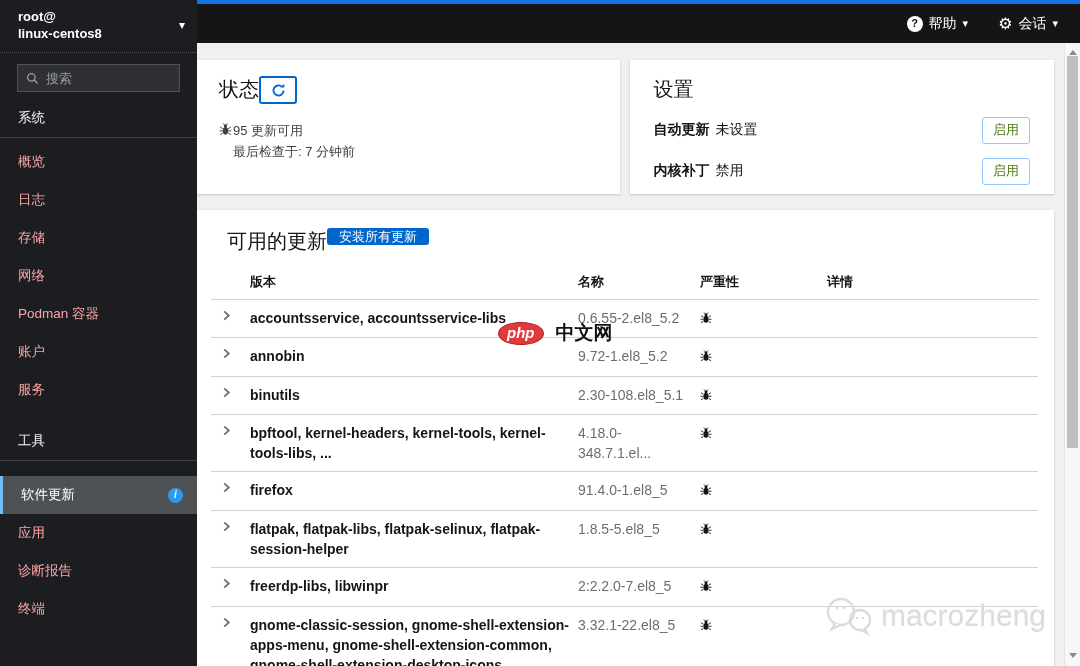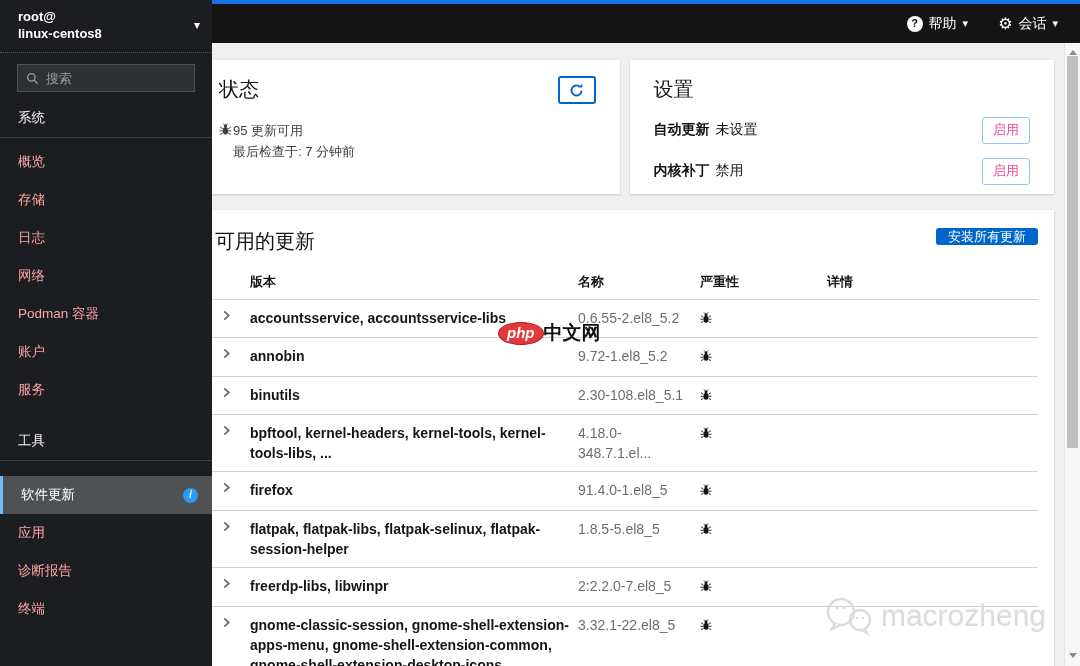--- a/index.html
+++ b/index.html
@@ -2,21 +2,21 @@
 <html><head>
 <meta charset="utf-8">
 <style>
   * { margin:0; padding:0; box-sizing:border-box; }
   html,body { width:1080px; height:666px; overflow:hidden; }
   body { font-family:"Liberation Sans", sans-serif; color:#151515; }
 
   .screen { position:relative; width:1080px; height:666px; overflow:hidden; background:#f0f0f0; }
 
   
-  .sidebar { position:absolute; left:0; top:0; bottom:0; width:212px; background:#1b1d21; z-index:6; }
+  .sidebar { position:absolute; left:0; top:0; bottom:0; width:197px; background:#1b1d21; z-index:6; }
   .host-block { position:relative; padding:8px 18px 10px 18px; border-bottom:1px dotted #53565a; cursor:pointer; }
   .host-line { color:#fff; font-size:13px; font-weight:700; line-height:17px; }
   .host-caret { position:absolute; right:12px; top:18px; color:#fff; font-size:12px; }
   .search-box { margin:11px 17px 8px 17px; height:28px; background:#2e3033; border:1px solid #4f5255; display:flex; align-items:center; padding:0 8px; gap:7px; }
   .search-input { flex:1; background:transparent; border:none; outline:none; color:#fdba74; font-size:13px; font-family:"Liberation Sans",sans-serif; }
   .search-input::placeholder { color:#9a9da0; }
   .nav-section { margin-top:2px; }
   .nav-section + .nav-section { margin-top:14px; }
   .nav-header { color:#f5f5f5; font-size:13.5px; padding:9px 18px 10px 18px; border-bottom:1px solid #3c3f42; margin-bottom:5px; }
   .nav-list { list-style:none; }
@@ -31,34 +31,34 @@
   .q-circle { width:16px; height:16px; border-radius:50%; background:#fff; color:#151515; font-size:11px; font-weight:700; display:inline-flex; align-items:center; justify-content:center; line-height:1; }
   .gear-glyph { font-size:16px; color:#fff; line-height:1; }
   .mh-caret { font-size:11px; color:#fff; }
 
   
   .content { position:absolute; left:183px; top:43px; right:16px; bottom:0; padding:17px 10px 0 12px; overflow:hidden; }
   .card { background:#fff; box-shadow:0 1px 2px rgba(3,3,3,0.16), 0 0 1px rgba(3,3,3,0.1); }
   .top-row { display:grid; grid-template-columns:1fr 1fr; gap:10px; }
   .top-row .card { height:134px; padding:16px 24px; position:relative; }
   .card-title { font-size:20px; font-weight:400; color:#151515; }
-  .title-row { display:flex; align-items:flex-start; justify-content:space-between; }
+  .title-row { display:flex; align-items:flex-start; }
 
   .refresh-btn { width:38px; height:28px; background:#fff; border:2px solid #0066cc; border-radius:3px; display:flex; align-items:center; justify-content:center; cursor:pointer; }
 
   .status-line { display:flex; gap:1px; margin-top:16px; font-size:13px; color:#3c3f42; }
   .status-texts { line-height:21px; }
 
   .setting-row { display:flex; align-items:center; margin-top:13px; height:28px; }
   .s-label { width:62px; font-size:14px; font-weight:700; color:#151515; }
   .s-value { font-size:14px; color:#151515; }
-  .enable-btn { margin-left:auto; min-width:44px; height:27px; padding:0 10px; background:#fff; border:1px solid #92c5f9; border-radius:3px; color:#ec4899; font-size:13px; font-family:"Liberation Sans",sans-serif; cursor:pointer; }
+  .enable-btn { margin-left:auto; min-width:44px; height:27px; padding:0 10px; background:#fff; border:1px solid #92c5f9; border-radius:3px; color:#4d7c0f; font-size:13px; font-family:"Liberation Sans",sans-serif; cursor:pointer; }
 
   .updates-card { margin-top:16px; padding:18px 16px 10px 16px; position:relative; }
-  .updates-card .card-title { margin-left:4px; }
+  .updates-card .card-title { margin-left:16px; }
   .primary-btn { background:#0066cc; color:#fff; border:none; border-radius:3px; height:17px; padding:0 12px; font-size:13px; font-family:"Liberation Sans",sans-serif; cursor:pointer; }
 
   .table { margin-top:12px; }
   .t-head, .t-row { display:grid; grid-template-columns:39px 328px 122px 127px 1fr; align-items:start; }
   .t-head { border-bottom:1px solid #d2d2d2; }
   .t-head > div { font-size:13px; font-weight:700; padding:6px 8px 8px 0; }
   .t-row { border-bottom:1px solid #d2d2d2; }
   .t-row > div { padding:8px 8px 8px 0; font-size:14px; line-height:1.45; }
   .c-expand { display:flex; justify-content:center; padding-top:10px !important; }
   .expand-btn { background:none; border:none; cursor:pointer; padding:0; line-height:0; }
@@ -69,21 +69,21 @@
   
   .scrollbar { position:absolute; right:0; top:43px; bottom:0; width:16px; background:#f7f7f7; border-left:1px solid #e4e4e4; z-index:7; }
   .sb-arrow { position:absolute; left:0; width:100%; height:14px; display:flex; align-items:center; justify-content:center; }
   .sb-arrow.up { top:2px; }
   .sb-arrow.down { bottom:4px; }
   .tri-up { width:0; height:0; border-left:4px solid transparent; border-right:4px solid transparent; border-bottom:5px solid #8a8a8a; }
   .tri-down { width:0; height:0; border-left:4px solid transparent; border-right:4px solid transparent; border-top:5px solid #8a8a8a; }
   .sb-thumb { position:absolute; left:2px; top:13px; width:11px; height:392px; background:#bfbfbf; border-radius:1px; }
 
   
-  .php-wm { position:absolute; left:498px; top:320px; z-index:9; display:flex; align-items:center; gap:0; pointer-events:none; }
+  .php-wm { position:absolute; left:498px; top:320px; z-index:9; display:flex; align-items:center; gap:12px; pointer-events:none; }
   .php-pill { background:#e23a3a; color:#fff; font-weight:700; font-style:italic; font-size:15px; padding:1px 8px 3px 8px; border-radius:50% / 50%; border:1px solid #b02020; }
   .php-cn { font-size:19px; font-weight:700; color:#111; }
   .brand-wm { position:absolute; right:34px; top:595px; z-index:9; display:flex; align-items:center; gap:6px; color:#dcdcdc; font-size:30px; pointer-events:none; text-shadow:0 1px 1px rgba(255,255,255,0.9), 0 -1px 1px rgba(0,0,0,0.08); }
 </style>
 </head>
 <body>
 
 <div class="screen">
 
   <nav class="sidebar">
@@ -104,26 +104,26 @@
     <div id="nav-sections">
   <div class="nav-section">
     <div class="nav-header">系统</div>
     <ul class="nav-list">
   <li class="nav-item">
     <span class="nav-label">概览</span>
 
   </li>
 
   <li class="nav-item">
+    <span class="nav-label">日志</span>
+
+  </li>
+
+  <li class="nav-item">
     <span class="nav-label">存储</span>
-
-  </li>
-
-  <li class="nav-item">
-    <span class="nav-label">日志</span>
 
   </li>
 
   <li class="nav-item">
     <span class="nav-label">网络</span>
 
   </li>
 
   <li class="nav-item">
     <span class="nav-label">Podman 容器</span>

